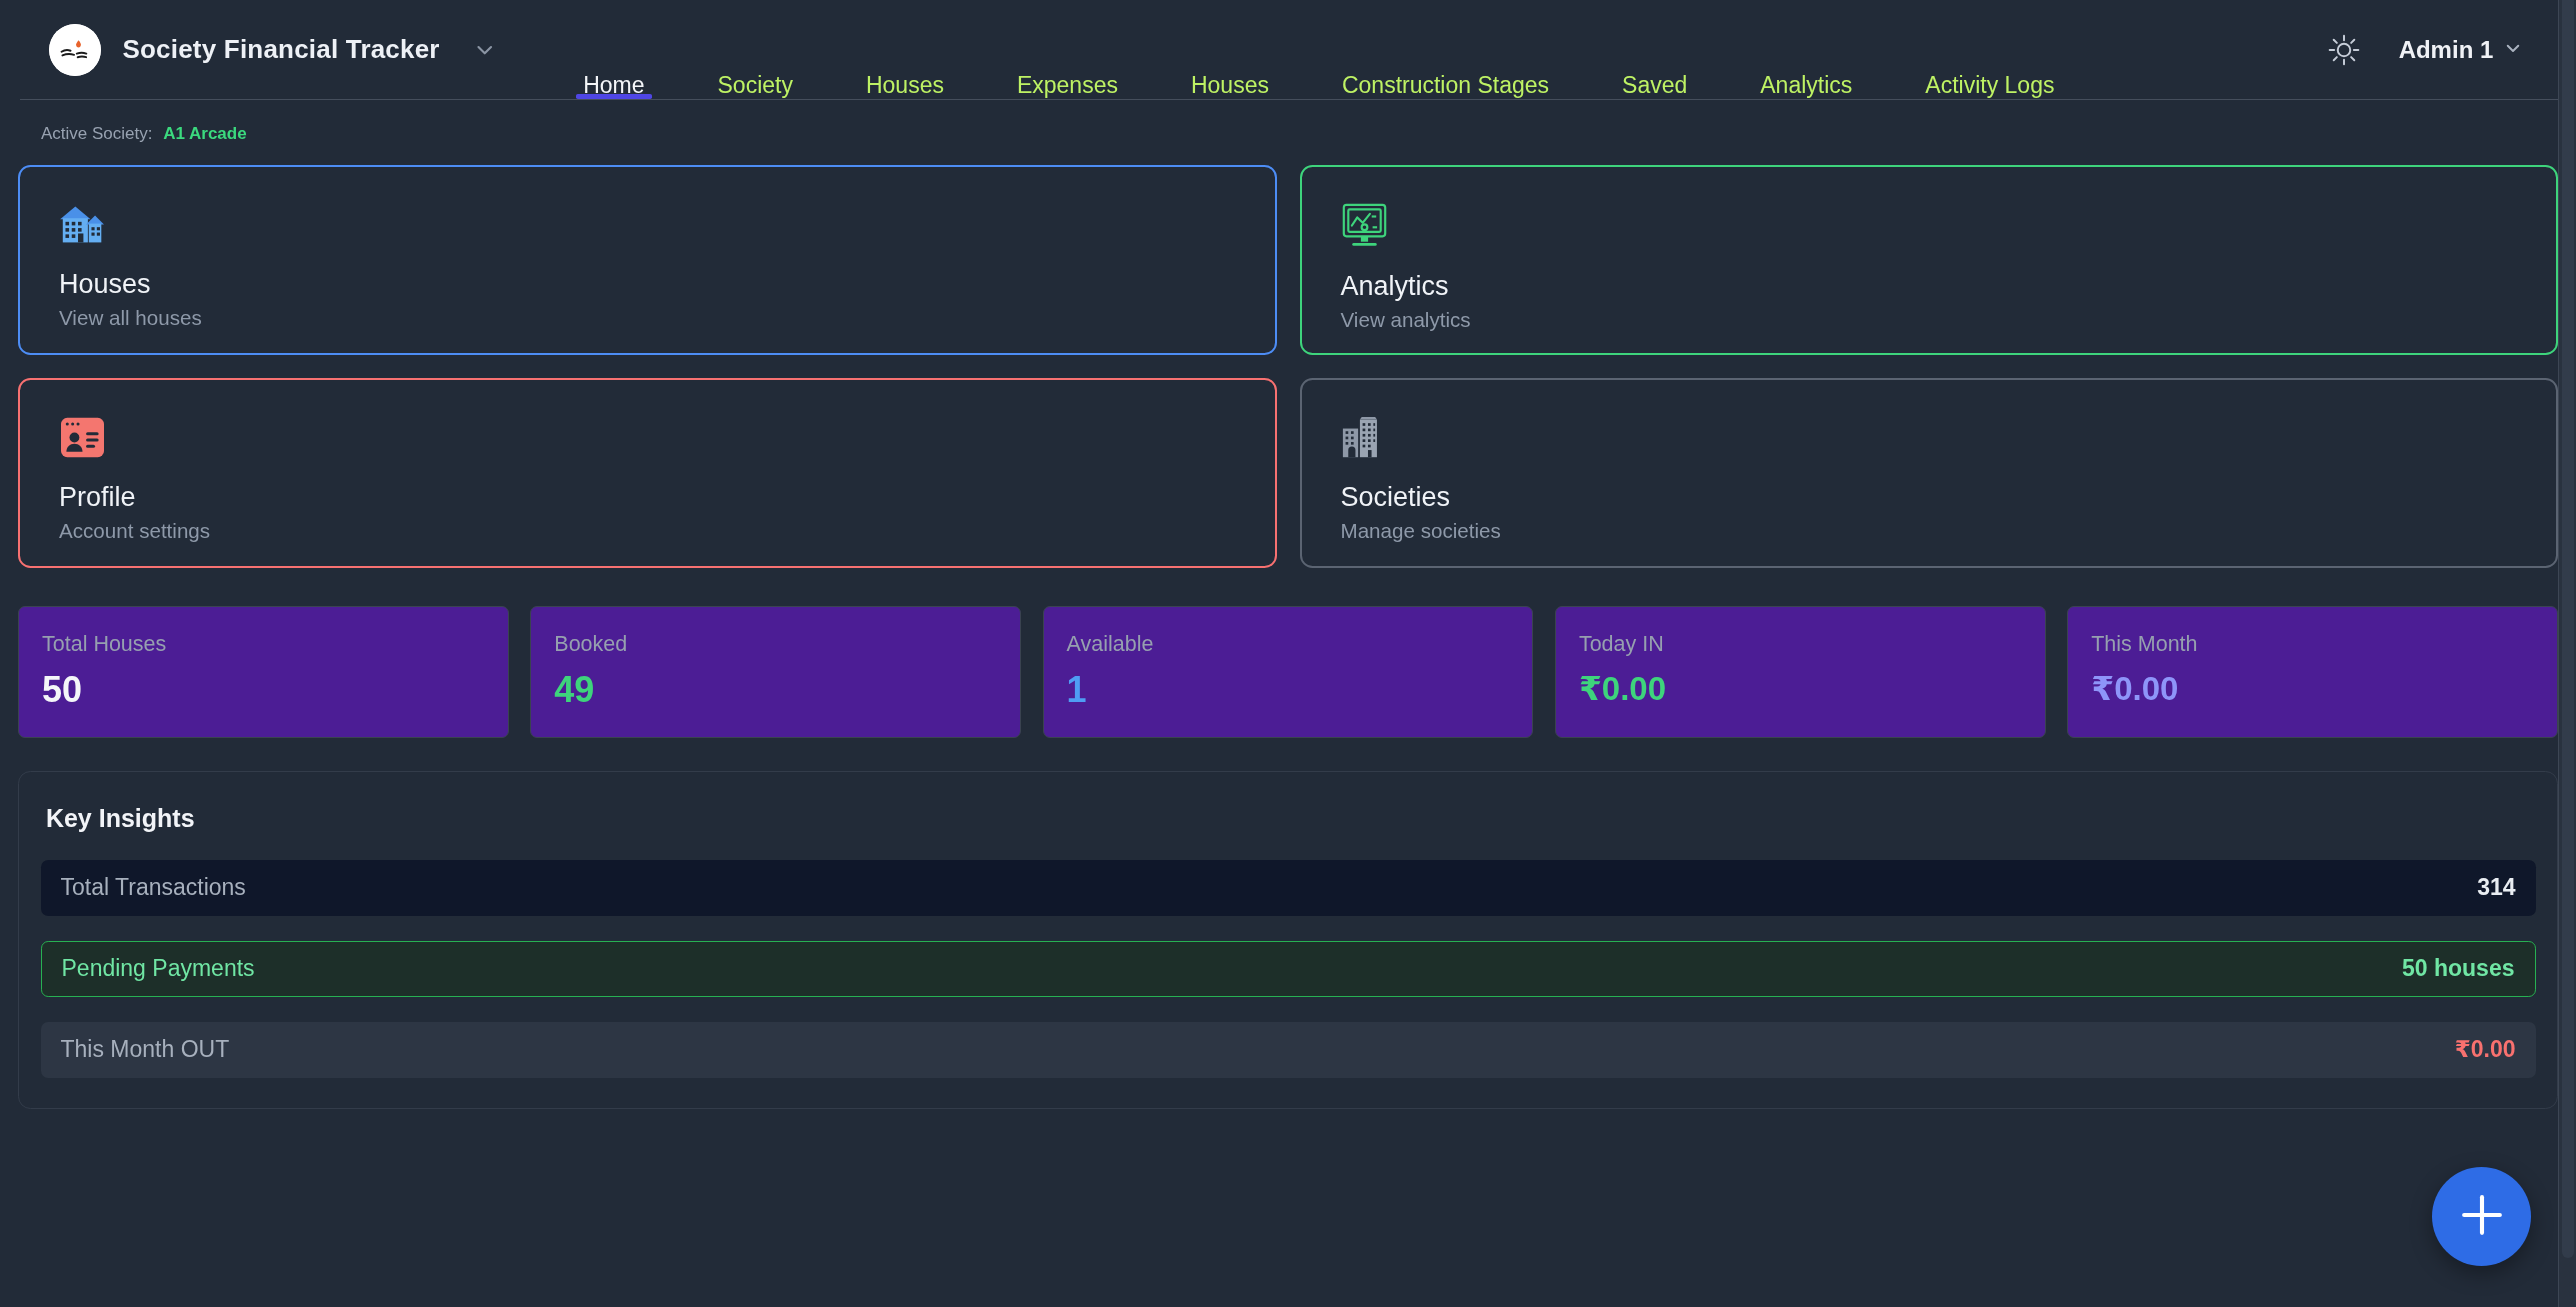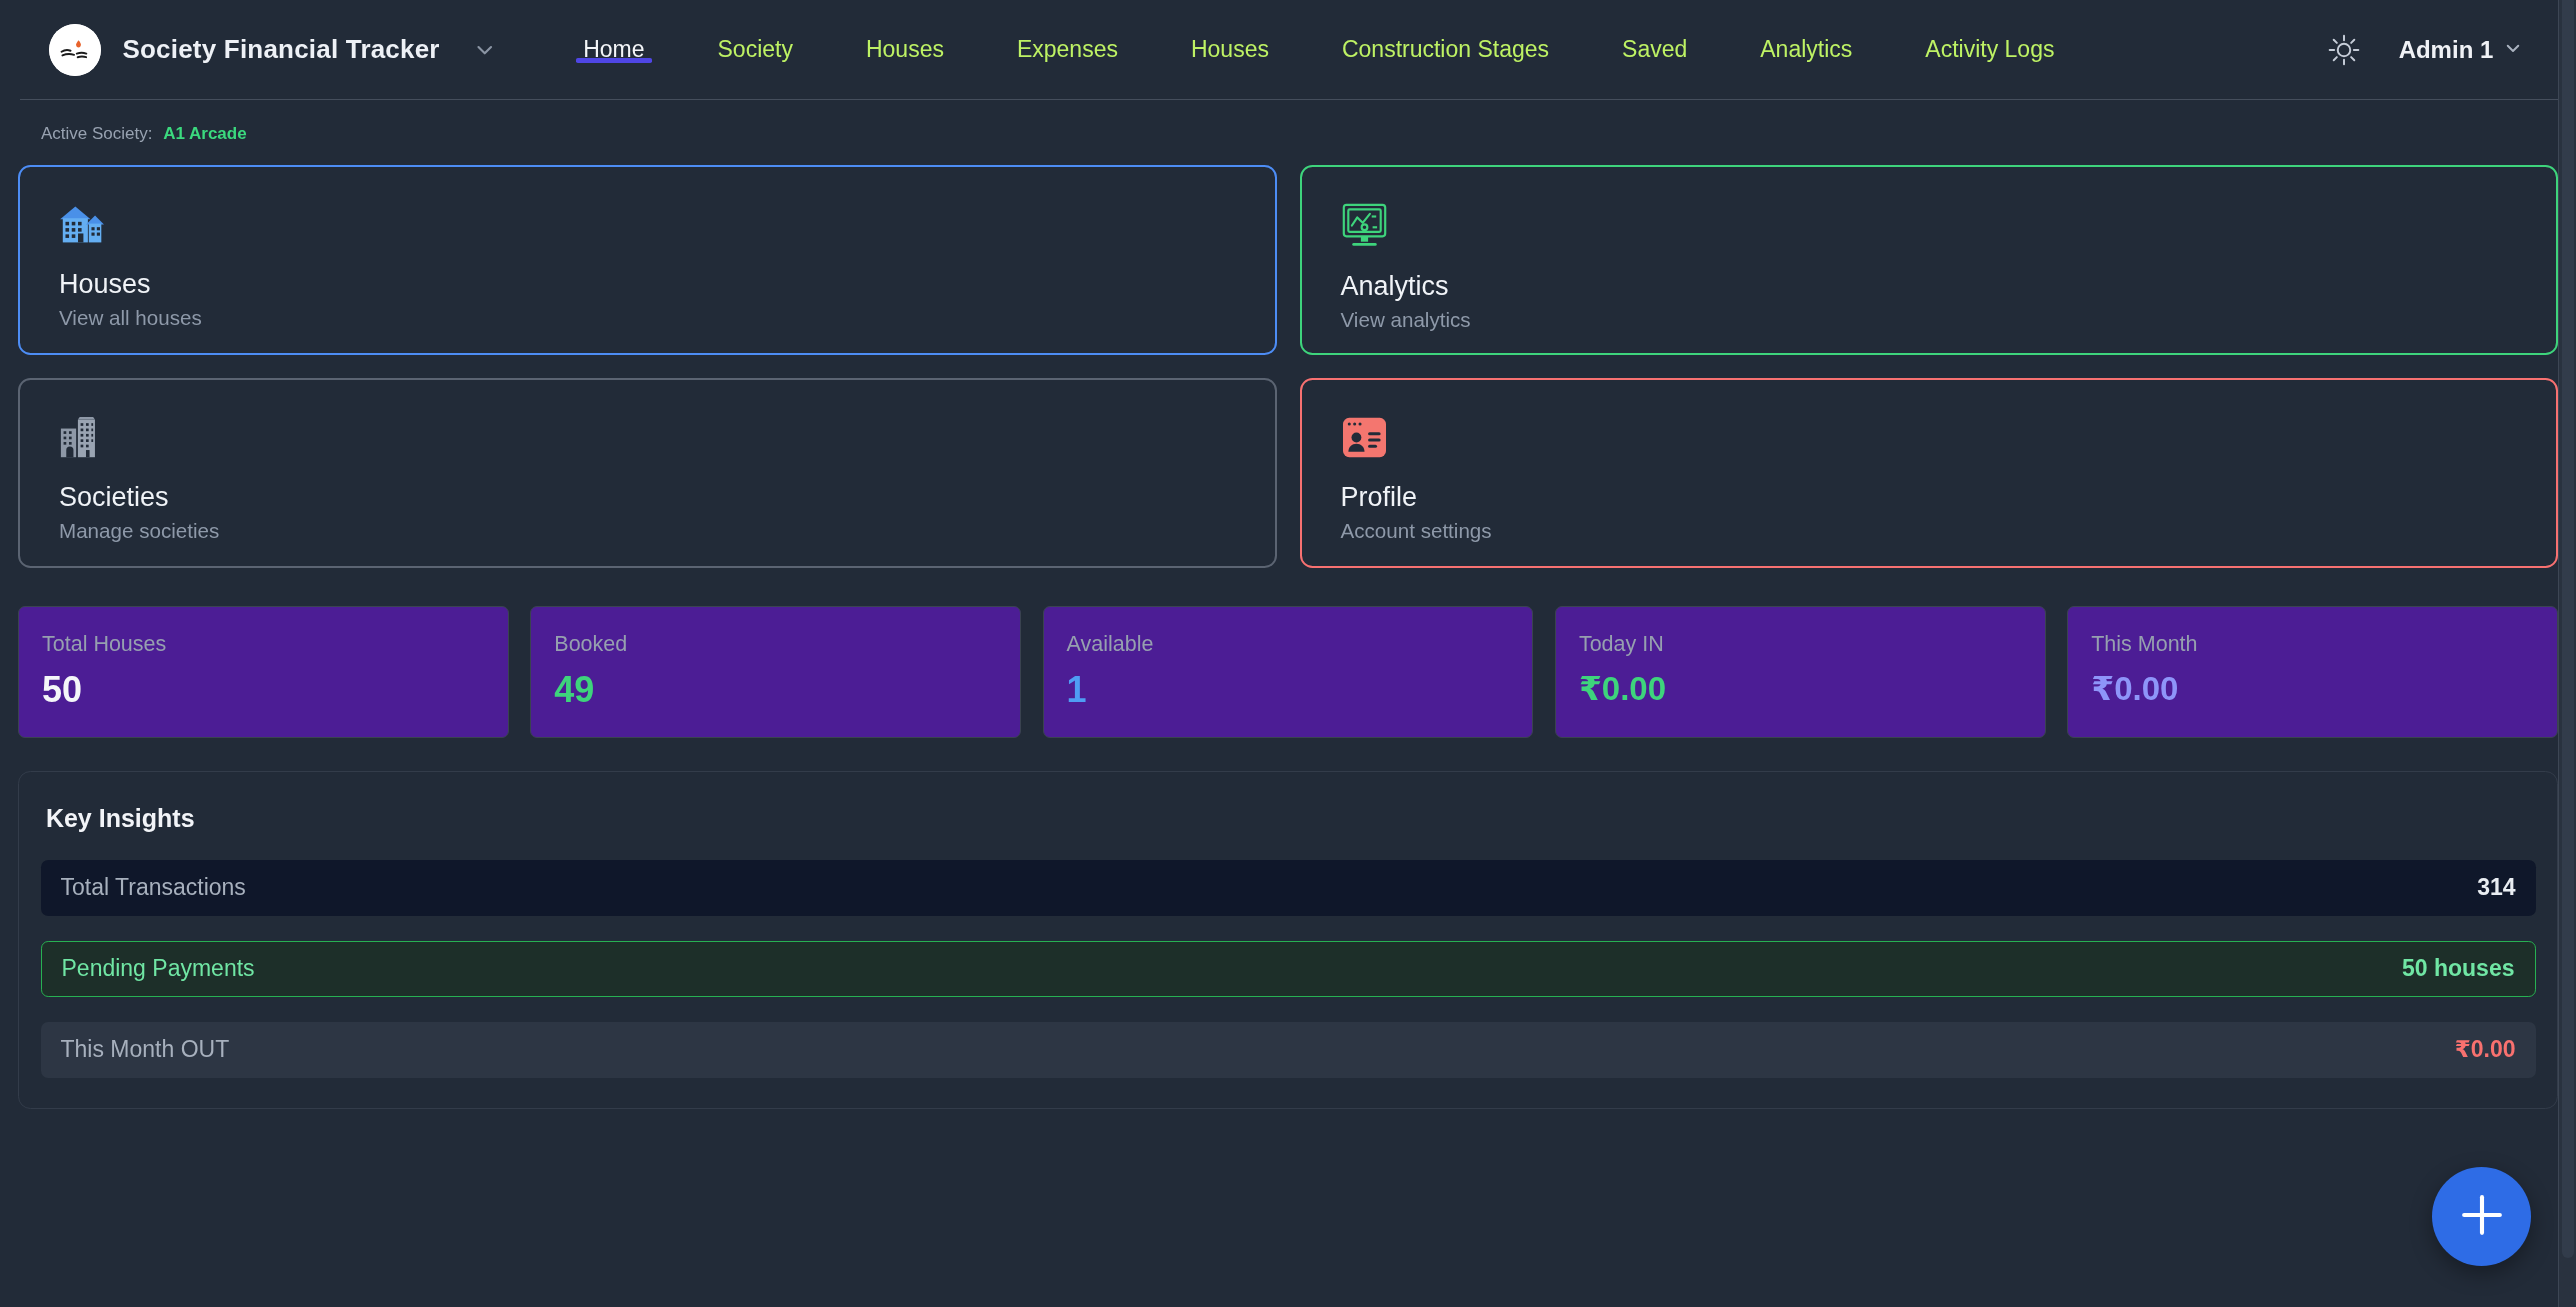--- a/index.html
+++ b/index.html
@@ -26,21 +26,21 @@
   .logo-circle {
     width: 52px; height: 52px; border-radius: 50%;
     background: #ffffff;
     display: flex; align-items: center; justify-content: center;
     overflow: hidden;
   }
   .app-title { font-size: 26px; font-weight: 700; color: #eef1f6; letter-spacing: 0.2px; }
   .chev { display: inline-flex; margin-left: 12.5px; }
 
   .nav {
-    display: flex; align-items: center; height: 100%;
+    display: flex; align-items: flex-end; height: 100%;
     margin-left: 88px; gap: 73px;
   }
   .tab {
     display: flex; align-items: center; position: relative;
     font-size: 23px; color: #bef264; cursor: pointer; white-space: nowrap;
   }
   .tab.active { color: #f4f6f9; font-weight: 500; }
   .tab.active::after {
     content: ""; position: absolute; left: -7.2px; right: -7.2px; bottom: 0;
     height: 5.4px; background: #4f46e5; border-radius: 1.8px;
@@ -249,20 +249,40 @@
           <polyline points="12,25 18,16 24,22 32,12" stroke-linecap="round" stroke-linejoin="round"></polyline>
           <circle cx="26" cy="27" r="3.2"></circle>
           <line x1="34" y1="15" x2="39" y2="15"></line>
           <line x1="35" y1="27" x2="40" y2="27"></line>
           <rect x="22" y="37" width="8" height="6" fill="#3ed47c" stroke="none"></rect>
           <line x1="14" y1="46" x2="38" y2="46" stroke-width="3.2" stroke-linecap="round"></line>
         </svg>
       </span>
       <div class="q-title">Analytics</div>
       <div class="q-sub">View analytics</div>
+    </div>
+
+    <div class="quick-card qc-red">
+      <span>
+        <svg width="47" height="43" viewBox="0 0 52 48">
+          <rect x="2" y="2" width="48" height="44" rx="7" fill="#f4766f"></rect>
+          <g fill="#222b38">
+            <circle cx="9" cy="9" r="1.7"></circle>
+              <circle cx="15" cy="9" r="1.7"></circle>
+              <circle cx="21" cy="9" r="1.7"></circle>
+            <circle cx="17" cy="24" r="5.5"></circle>
+            <path d="M8 40c0-5.5 4-9 9-9s9 3.5 9 9z"></path>
+            <rect x="30" y="18" width="14" height="3.4" rx="1.7"></rect>
+            <rect x="30" y="25" width="14" height="3.4" rx="1.7"></rect>
+            <rect x="30" y="32" width="10" height="3.4" rx="1.7"></rect>
+          </g>
+        </svg>
+      </span>
+      <div class="q-title">Profile</div>
+      <div class="q-sub">Account settings</div>
     </div>
 
     <div class="quick-card qc-gray">
       <span>
         <svg width="45" height="43" viewBox="0 0 50 48">
           <rect x="2" y="14" width="17" height="32" fill="#8e98a7"></rect>
           <rect x="21" y="4" width="19" height="42" fill="#9aa4b2"></rect>
           <polygon points="21,4 40,4 38,1 23,1" fill="#8e98a7"></polygon>
           <g fill="#222b38">
             <rect x="5" y="17" width="3" height="3"></rect>
@@ -286,40 +306,20 @@
               <rect x="36" y="26" width="2" height="3"></rect>
             <rect x="24" y="32" width="3" height="3"></rect>
               <rect x="30" y="32" width="3" height="3"></rect>
             <rect x="30" y="38" width="4" height="8"></rect>
           </g>
         </svg>
       </span>
       <div class="q-title">Societies</div>
       <div class="q-sub">Manage societies</div>
     </div>
-
-    <div class="quick-card qc-red">
-      <span>
-        <svg width="47" height="43" viewBox="0 0 52 48">
-          <rect x="2" y="2" width="48" height="44" rx="7" fill="#f4766f"></rect>
-          <g fill="#222b38">
-            <circle cx="9" cy="9" r="1.7"></circle>
-              <circle cx="15" cy="9" r="1.7"></circle>
-              <circle cx="21" cy="9" r="1.7"></circle>
-            <circle cx="17" cy="24" r="5.5"></circle>
-            <path d="M8 40c0-5.5 4-9 9-9s9 3.5 9 9z"></path>
-            <rect x="30" y="18" width="14" height="3.4" rx="1.7"></rect>
-            <rect x="30" y="25" width="14" height="3.4" rx="1.7"></rect>
-            <rect x="30" y="32" width="10" height="3.4" rx="1.7"></rect>
-          </g>
-        </svg>
-      </span>
-      <div class="q-title">Profile</div>
-      <div class="q-sub">Account settings</div>
-    </div>
   </div>
 
   <div class="stats-grid">
     <div class="stat-card">
       <div class="stat-label">Total Houses</div>
       <div class="stat-value v-white">50</div>
     </div>
     <div class="stat-card">
       <div class="stat-label">Booked</div>
       <div class="stat-value v-green">49</div>

